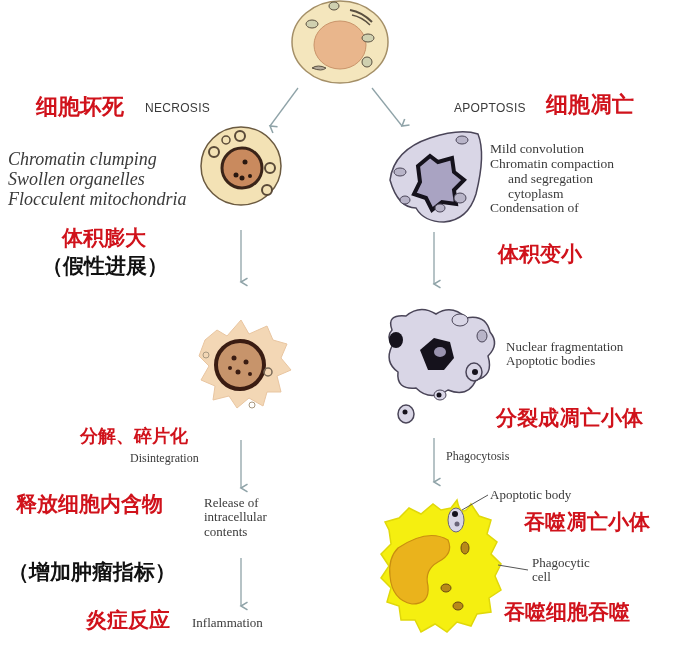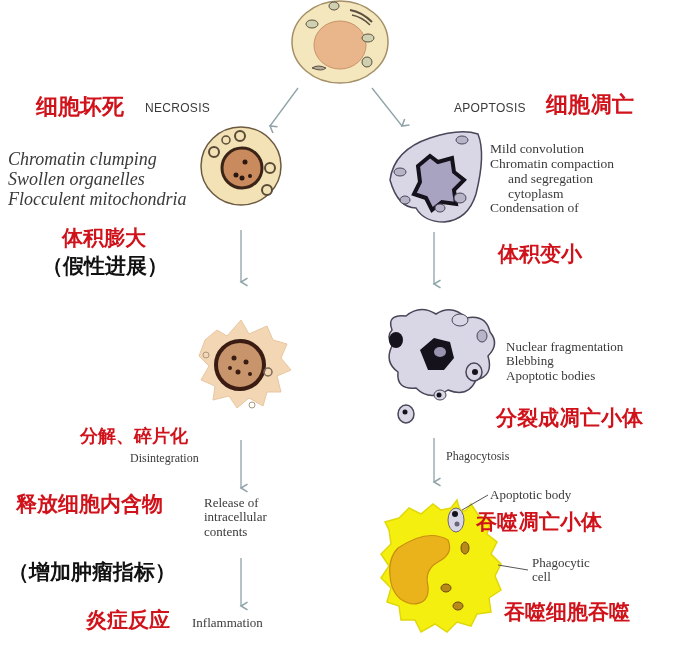--- a/index.html
+++ b/index.html
@@ -144,25 +144,24 @@
   <div>Mild convolution</div>
   <div>Chromatin compaction</div>
   <div style="padding-left:18px;">and segregation</div>
   <div style="padding-left:18px;">cytoplasm</div>
   <div>Condensation of</div>
 </div>
 <div class="abs cn-red" style="left:498px; top:240px; font-size:21px;">体积变小</div>
 
 <div class="abs en" style="left:490px; top:340px; font-size:13px;margin-left:16px;">
   <div>Nuclear fragmentation</div>
-  <div>Blebbing</div>
   <div>Apoptotic bodies</div>
 </div>
 <div class="abs cn-red" style="left:496px; top:404px; font-size:21px;">分裂成凋亡小体</div>
 
 <div class="abs en" style="left:446px; top:450px; font-size:12px;">Phagocytosis</div>
 <div class="abs en" style="left:490px; top:488px; font-size:13px;">Apoptotic body</div>
-<div class="abs cn-red" style="left:476px; top:508px; font-size:21px;">吞噬凋亡小体</div>
+<div class="abs cn-red" style="left:524px; top:508px; font-size:21px;">吞噬凋亡小体</div>
 <div class="abs en" style="left:532px; top:556px; font-size:13px;">
   <div>Phagocytic</div>
   <div>cell</div>
 </div>
 <div class="abs cn-red" style="left:504px; top:598px; font-size:21px;">吞噬细胞吞噬</div>
 
 </body></html>

